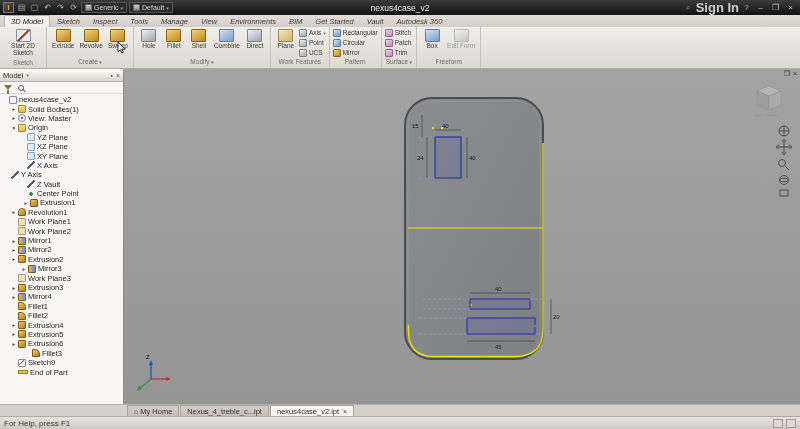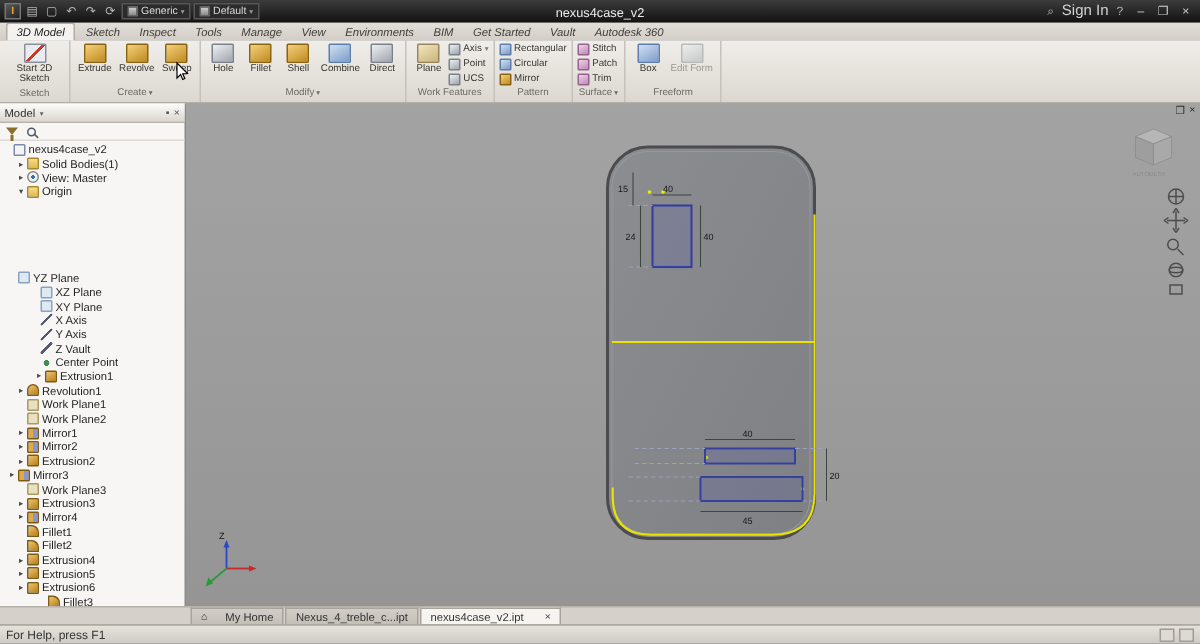--- a/index.html
+++ b/index.html
@@ -77,21 +77,21 @@
   .ti-eop { width:10px; height:4px; background:#d8c44a; border:1px solid #948414; border-radius:0; }
 
   
   .viewport { flex:1; position:relative; background:linear-gradient(#a3a3a3,#959595); overflow:hidden; }
   .viewport svg { position:absolute; inset:0; }
   svg text { font-family:"Liberation Sans", sans-serif; }
   .vp-dock { position:absolute; top:1px; right:3px; display:flex; gap:3px; font-size:7px; color:#2c2c2c; z-index:3; }
 
   
   .doc-tabs { position:absolute; left:0; right:0; bottom:13px; height:12px; background:#d5d1ca; border-top:1px solid #b6b2aa; display:flex; align-items:flex-end; padding-left:127px; font-size:7.5px; }
-  .dtab { display:flex; align-items:center; gap:12px; padding:0 6px; border:1px solid #a8a49c; border-bottom:none; background:linear-gradient(#d2cec7,#c4c0b8); margin-right:1px; color:#333; height:11px; white-space:nowrap; }
+  .dtab { display:flex; align-items:center; gap:2px; padding:0 6px; border:1px solid #a8a49c; border-bottom:none; background:linear-gradient(#d2cec7,#c4c0b8); margin-right:1px; color:#333; height:11px; white-space:nowrap; }
   .dtab.active { background:#f6f4f0; }
   .dtab .home-ic { font-size:7px; }
   .dtab .close-ic { font-size:7px; color:#444; margin-left:2px; } 
 
   
   .statusbar { position:absolute; left:0; right:0; bottom:0; height:13px; background:linear-gradient(#e6e3dd,#cecac3); border-top:1px solid #aeaaa2; display:flex; align-items:center; padding:0 4px; font-size:8px; color:#333; }
   .status-right { margin-left:auto; display:flex; gap:3px; align-items:center; }
   .counter { min-width:10px; height:9px; border:1px solid #a09c94; background:#dedad3; font-size:7px; text-align:center; line-height:8px; color:#333; padding:0 1px; }
 
   
@@ -113,21 +113,21 @@
       <span>Generic</span>
     </div>
     <div class="tb-dd">
       <span class="swatch"></span>
       <span>Default</span>
     </div>
   </div>
   <div class="tb-center">nexus4case_v2</div>
   <div class="tb-right">
     <span class="qat-ic">⌕</span>
-    <span style="font-size:10px; color:#d0d0d0;">Sign In</span>
+    <span style="font-size:13px; color:#d0d0d0;font-weight:bold;">Sign In</span>
     <span class="qat-ic">?</span>
     <span class="winbtn">–</span>
     <span class="winbtn">❐</span>
     <span class="winbtn">×</span>
   </div>
 </div>
 
 <div class="ribbon-tabs">
 
 <div class="rtab active"><span>3D Model</span></div>
@@ -314,41 +314,41 @@
         <div class="trow" style="padding-left: 10px;">
           <span class="expander">▸</span>
           <span class="ti ti-eye"></span>
           <span>View: Master</span>
         </div>
         <div class="trow" style="padding-left: 10px;">
           <span class="expander">▾</span>
           <span class="ti ti-folder"></span>
           <span>Origin</span>
         </div>
-        <div class="trow" style="padding-left: 4px; margin-top: 48px;">
+        <div class="trow" style="padding-left: 19px;">
           <span class="expander"></span>
           <span class="ti ti-plane"></span>
           <span>YZ Plane</span>
         </div>
         <div class="trow" style="padding-left: 19px;">
           <span class="expander"></span>
           <span class="ti ti-plane"></span>
           <span>XZ Plane</span>
         </div>
         <div class="trow" style="padding-left: 19px;">
           <span class="expander"></span>
           <span class="ti ti-plane"></span>
           <span>XY Plane</span>
         </div>
         <div class="trow" style="padding-left: 19px;">
           <span class="expander"></span>
           <span class="ti ti-axis"></span>
           <span>X Axis</span>
         </div>
-        <div class="trow" style="padding-left: 19px;">
+        <div class="trow" style="padding-left: 3px;">
           <span class="expander"></span>
           <span class="ti ti-axis"></span>
           <span>Y Axis</span>
         </div>
         <div class="trow" style="padding-left: 19px;">
           <span class="expander"></span>
           <span class="ti ti-axis"></span>
           <span>Z Vault</span>
         </div>
         <div class="trow" style="padding-left: 19px;">
@@ -384,21 +384,21 @@
         <div class="trow" style="padding-left: 10px;">
           <span class="expander">▸</span>
           <span class="ti ti-mirror"></span>
           <span>Mirror2</span>
         </div>
         <div class="trow" style="padding-left: 10px;">
           <span class="expander">▸</span>
           <span class="ti ti-extrude"></span>
           <span>Extrusion2</span>
         </div>
-        <div class="trow" style="padding-left: 4px;">
+        <div class="trow" style="padding-left: 20px;">
           <span class="expander">▸</span>
           <span class="ti ti-mirror"></span>
           <span>Mirror3</span>
         </div>
         <div class="trow" style="padding-left: 10px;">
           <span class="expander"></span>
           <span class="ti ti-wplane"></span>
           <span>Work Plane3</span>
         </div>
         <div class="trow" style="padding-left: 10px;">

